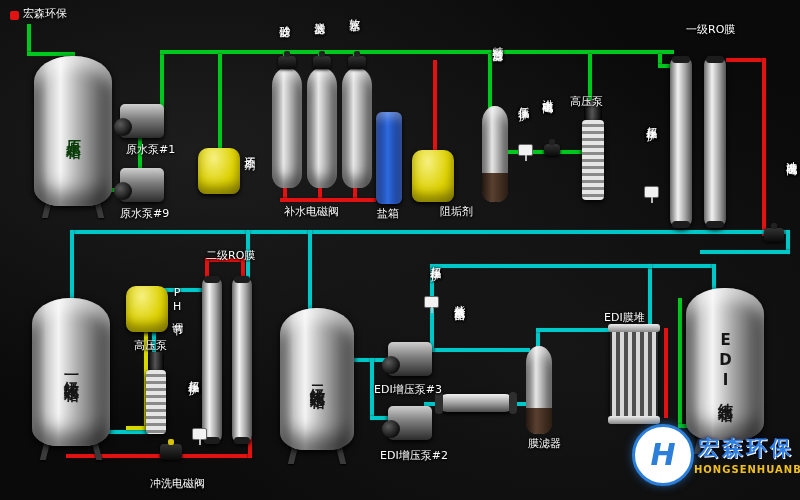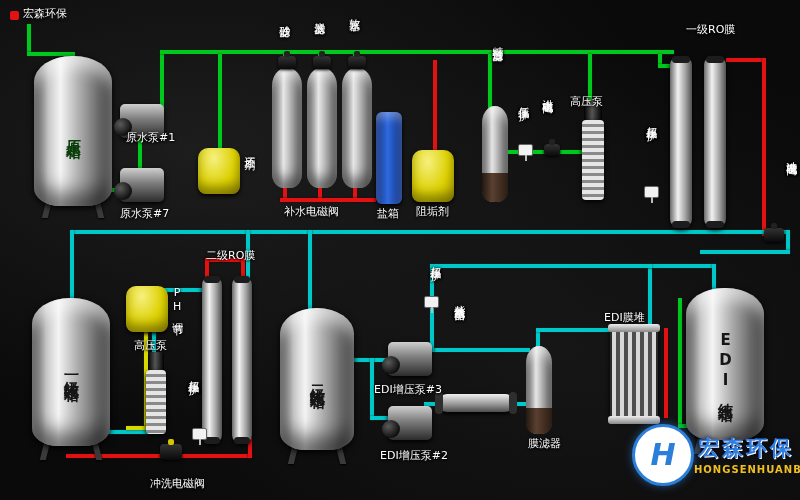--- a/index.html
+++ b/index.html
@@ -252,29 +252,29 @@
   <div class="dot-red" style="left:10px;top:11px"></div>
   <div class="valve" style="left:544px;top:144px;width:16px;height:12px"></div>
   <div class="valve" style="left:764px;top:228px;width:20px;height:14px"></div>
   <div class="valve ycap" style="left:160px;top:444px;width:22px;height:16px"></div>
   <div class="sensor" style="left:518px;top:144px"></div>
   <div class="sensor" style="left:644px;top:186px"></div>
   <div class="sensor" style="left:192px;top:428px"></div>
   <div class="sensor" style="left:424px;top:296px"></div>
 
   <div class="lbl" style="left:23px;top:8px">宏森环保</div>
-  <div class="lbl" style="left:126px;top:132px">原水泵#1</div>
-  <div class="lbl" style="left:120px;top:208px">原水泵#7</div>
+  <div class="lbl" style="left:126px;top:144px">原水泵#1</div>
+  <div class="lbl" style="left:120px;top:208px">原水泵#9</div>
   <div class="vlbl" style="left:242px;top:148px">还原剂</div>
   <div class="vlbl" style="left:277px;top:16px">砂滤器</div>
   <div class="vlbl" style="left:312px;top:13px">炭滤器</div>
   <div class="vlbl" style="left:347px;top:10px">软水器</div>
   <div class="lbl" style="left:284px;top:206px">补水电磁阀</div>
   <div class="lbl" style="left:377px;top:208px">盐箱</div>
-  <div class="lbl" style="left:416px;top:206px">阻垢剂</div>
+  <div class="lbl" style="left:440px;top:206px">阻垢剂</div>
   <div class="vlbl" style="left:490px;top:38px">精密过滤器</div>
   <div class="vlbl" style="left:516px;top:98px">低压保护</div>
   <div class="vlbl" style="left:540px;top:90px">进水电磁阀</div>
   <div class="lbl" style="left:570px;top:96px">高压泵</div>
   <div class="vlbl" style="left:644px;top:118px">超压保护</div>
   <div class="lbl" style="left:686px;top:24px">一级RO膜</div>
   <div class="vlbl" style="left:784px;top:152px">冲洗电磁阀</div>
   <div class="vlbl" style="left:170px;top:286px">PH调节</div>
   <div class="lbl" style="left:134px;top:340px">高压泵</div>
   <div class="vlbl" style="left:186px;top:372px">超压保护</div>

